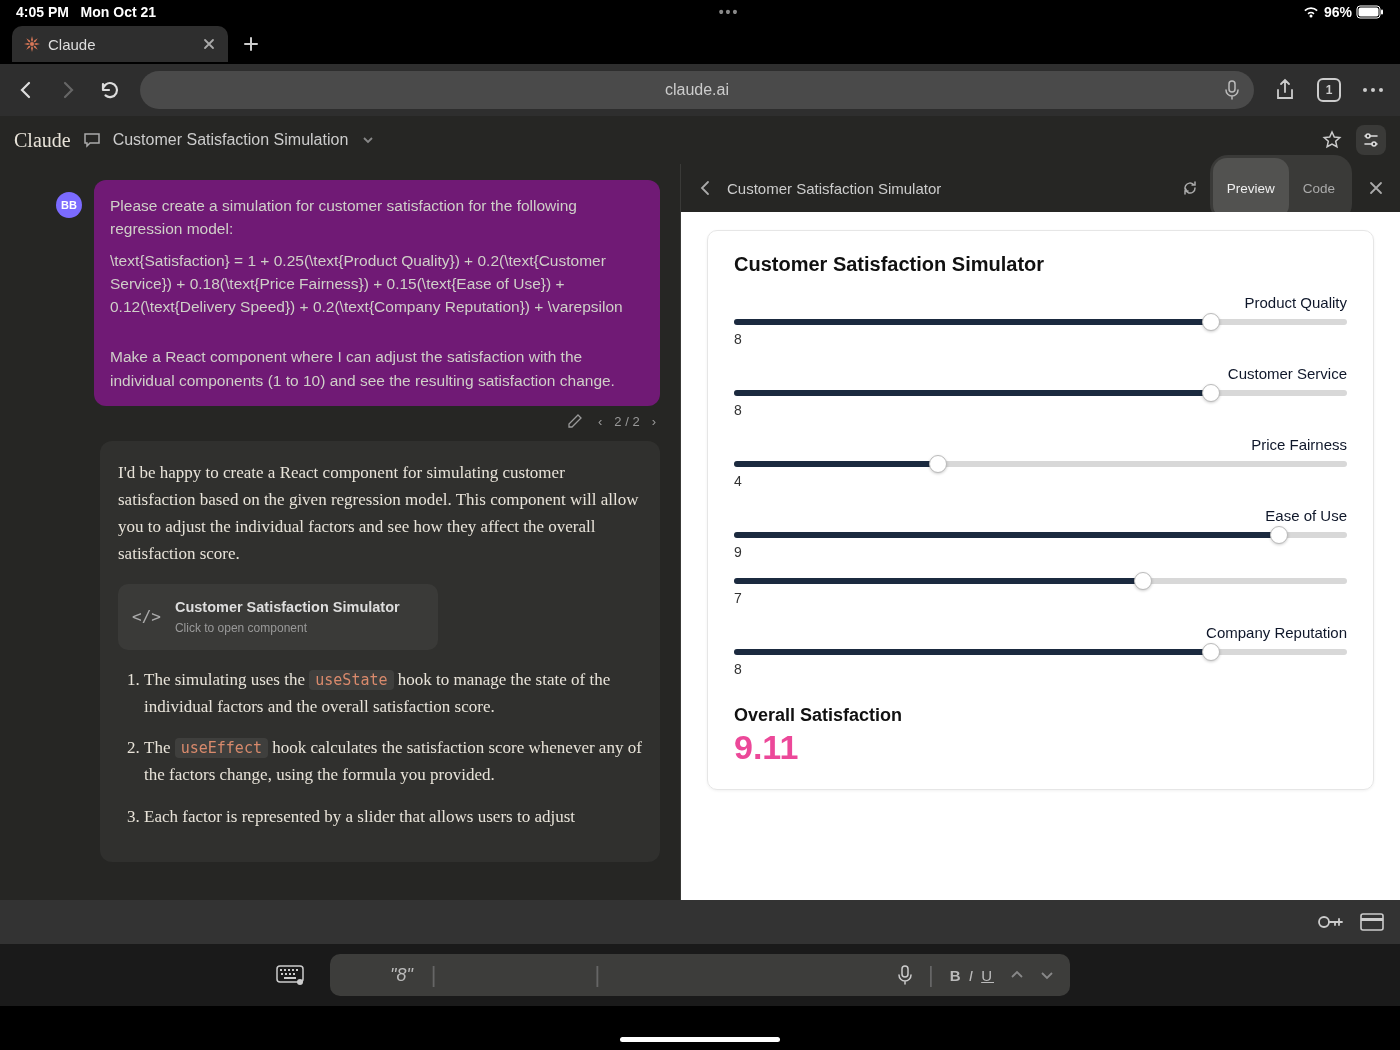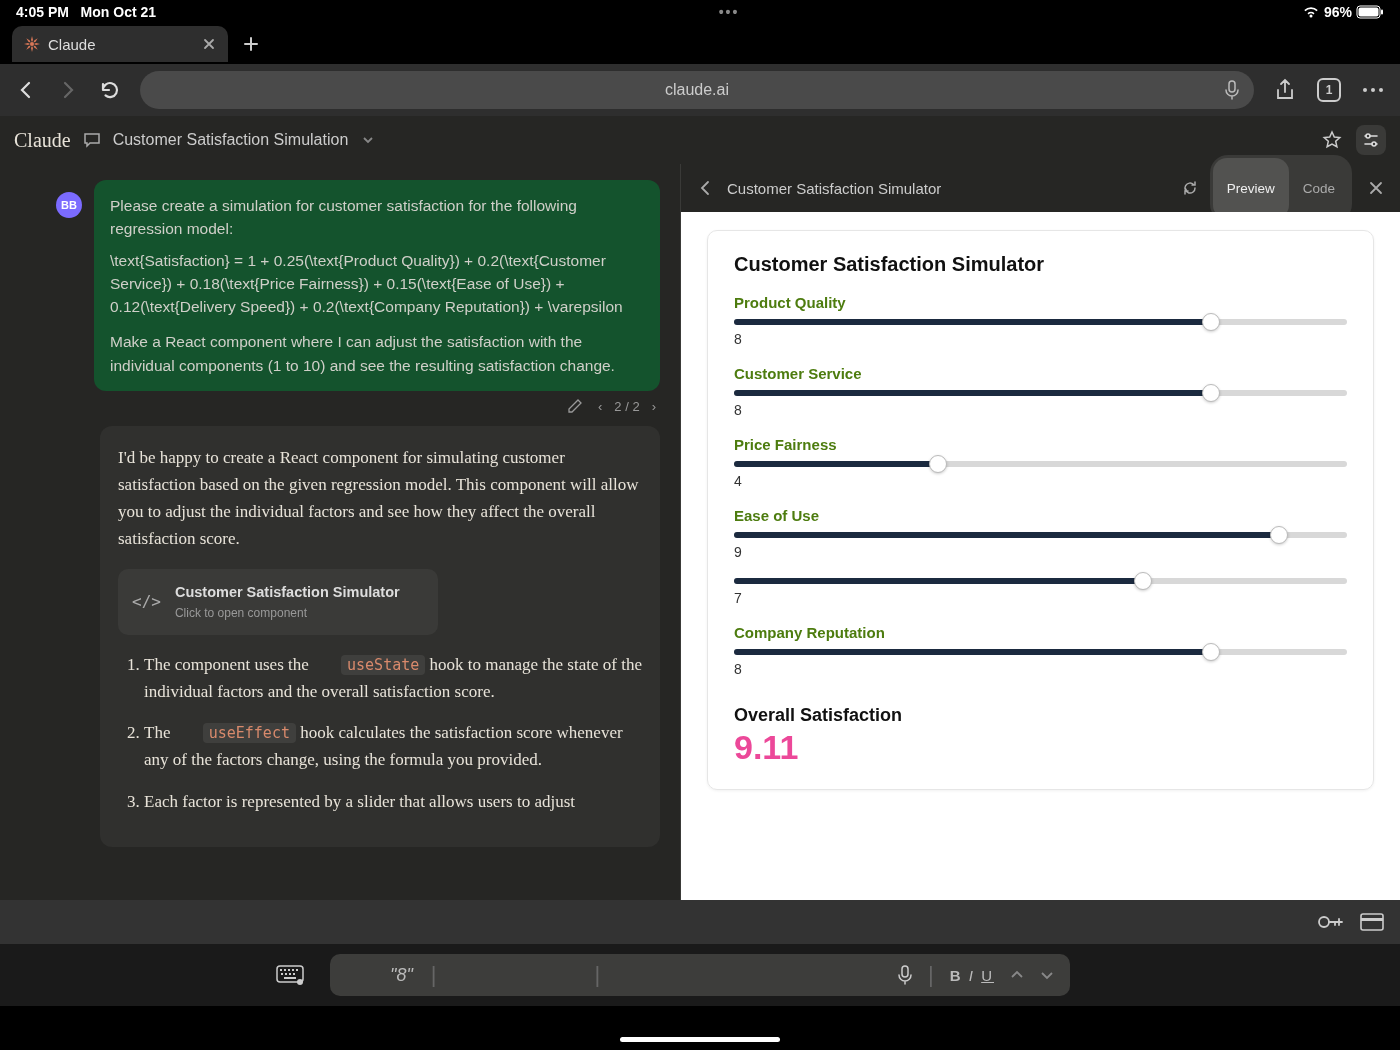--- a/index.html
+++ b/index.html
@@ -101,21 +101,21 @@
     display: flex;
     height: 736px;
     background: #262624;
   }
   .chat-col {
     width: 680px;
     padding: 16px 20px 0 100px;
     overflow: hidden;
   }
   .user-msg {
-    background: #14532d;
+    background: #701a75;
     border-radius: 12px;
     padding: 14px 16px;
     color: #cfcfc8;
     font-size: 15.5px;
     line-height: 1.5;
     position: relative;
     margin-left: -6px;
   }
   .user-avatar {
     position: absolute;
@@ -162,21 +162,20 @@
   .comp-sub { font-size: 12px; color: #999; }
   .assistant-msg ol { padding-left: 26px; margin-top: 10px; }
   .assistant-msg li { margin-bottom: 14px; }
   .code-inline {
     font-family: monospace;
     background: #3f3f3d;
     color: #d98a6c;
     padding: 1px 6px;
     border-radius: 4px;
     font-size: 15px;
-    margin-left: 28px;
   }
   .artifact-col {
     flex: 1;
     background: #262624;
     border-left: 1px solid #3a3a38;
     display: flex;
     flex-direction: column;
   }
   .artifact-header {
     height: 48px;
@@ -214,21 +213,21 @@
   .sim-card {
     margin: 18px 26px;
     border: 1px solid #e6e6e6;
     border-radius: 10px;
     padding: 22px 26px;
     color: #222;
     box-shadow: 0 1px 3px rgba(0,0,0,0.06);
   }
   .sim-title { font-size: 20px; font-weight: 700; margin-bottom: 18px; color: #111; }
   .slider-group { margin-bottom: 18px; }
-  .slider-label { font-size: 15px; font-weight: 700; color: #4d7c0f; margin-bottom: 8px; }
+  .slider-label { font-size: 15px; font-weight: 400; color: #0f172a; margin-bottom: 8px; text-align: right; }
   .slider-track {
     position: relative;
     height: 6px;
     background: #d8d8d8;
     border-radius: 3px;
   }
   .slider-fill {
     position: absolute;
     left: 0; top: 0; bottom: 0;
     background: #1b2a3f;
@@ -417,21 +416,21 @@
   </div>
 </div>
 
 <div class="content-area">
 
   <div class="chat-col">
     <div class="user-msg">
       <div class="user-avatar">BB</div>
       <div>Please create a simulation for customer satisfaction for the following regression model:</div>
       <div style="margin-top:8px">\text{Satisfaction} = 1 + 0.25(\text{Product Quality}) + 0.2(\text{Customer Service}) + 0.18(\text{Price Fairness}) + 0.15(\text{Ease of Use}) + 0.12(\text{Delivery Speed}) + 0.2(\text{Company Reputation}) + \varepsilon</div>
-      <div style="margin-top:12px">Make a React component where I can adjust the satisfaction with the individual components (1 to 10) and see the resulting satisfaction change.</div>
+      <div style="margin-top:27px">Make a React component where I can adjust the satisfaction with the individual components (1 to 10) and see the resulting satisfaction change.</div>
     </div>
     <div class="msg-nav">
       <span class="msg-nav-btn">
         <svg width="14" height="14" viewBox="0 0 14 14">
             <path fill="none" stroke="#999" stroke-width="1.3" d="M10 1l3 3-9 9H1v-3z"></path>
           </svg>
       </span>
       <span class="msg-nav-btn">‹</span>
       <span>2 / 2</span>
       <span class="msg-nav-btn">›</span>
@@ -441,21 +440,21 @@
       <div>I'd be happy to create a React component for simulating customer satisfaction based on the given regression model. This component will allow you to adjust the individual factors and see how they affect the overall satisfaction score.</div>
       <div class="component-card">
         <span class="comp-icon">&lt;/&gt;</span>
         <div>
           <div class="comp-title">Customer Satisfaction Simulator</div>
           <div class="comp-sub">Click to open component</div>
         </div>
       </div>
       <ol>
         <li>
-          <span>The component uses the </span><span class="code-inline">useState</span><span> hook to manage the state of the individual factors and the overall satisfaction score.</span>
+          <span>The simulating uses the </span><span class="code-inline">useState</span><span> hook to manage the state of the individual factors and the overall satisfaction score.</span>
         </li>
         <li>
           <span>The </span><span class="code-inline">useEffect</span><span> hook calculates the satisfaction score whenever any of the factors change, using the formula you provided.</span>
         </li>
         <li><span>Each factor is represented by a slider that allows users to adjust</span></li>
       </ol>
     </div>
   </div>
 
   <div class="artifact-col">

